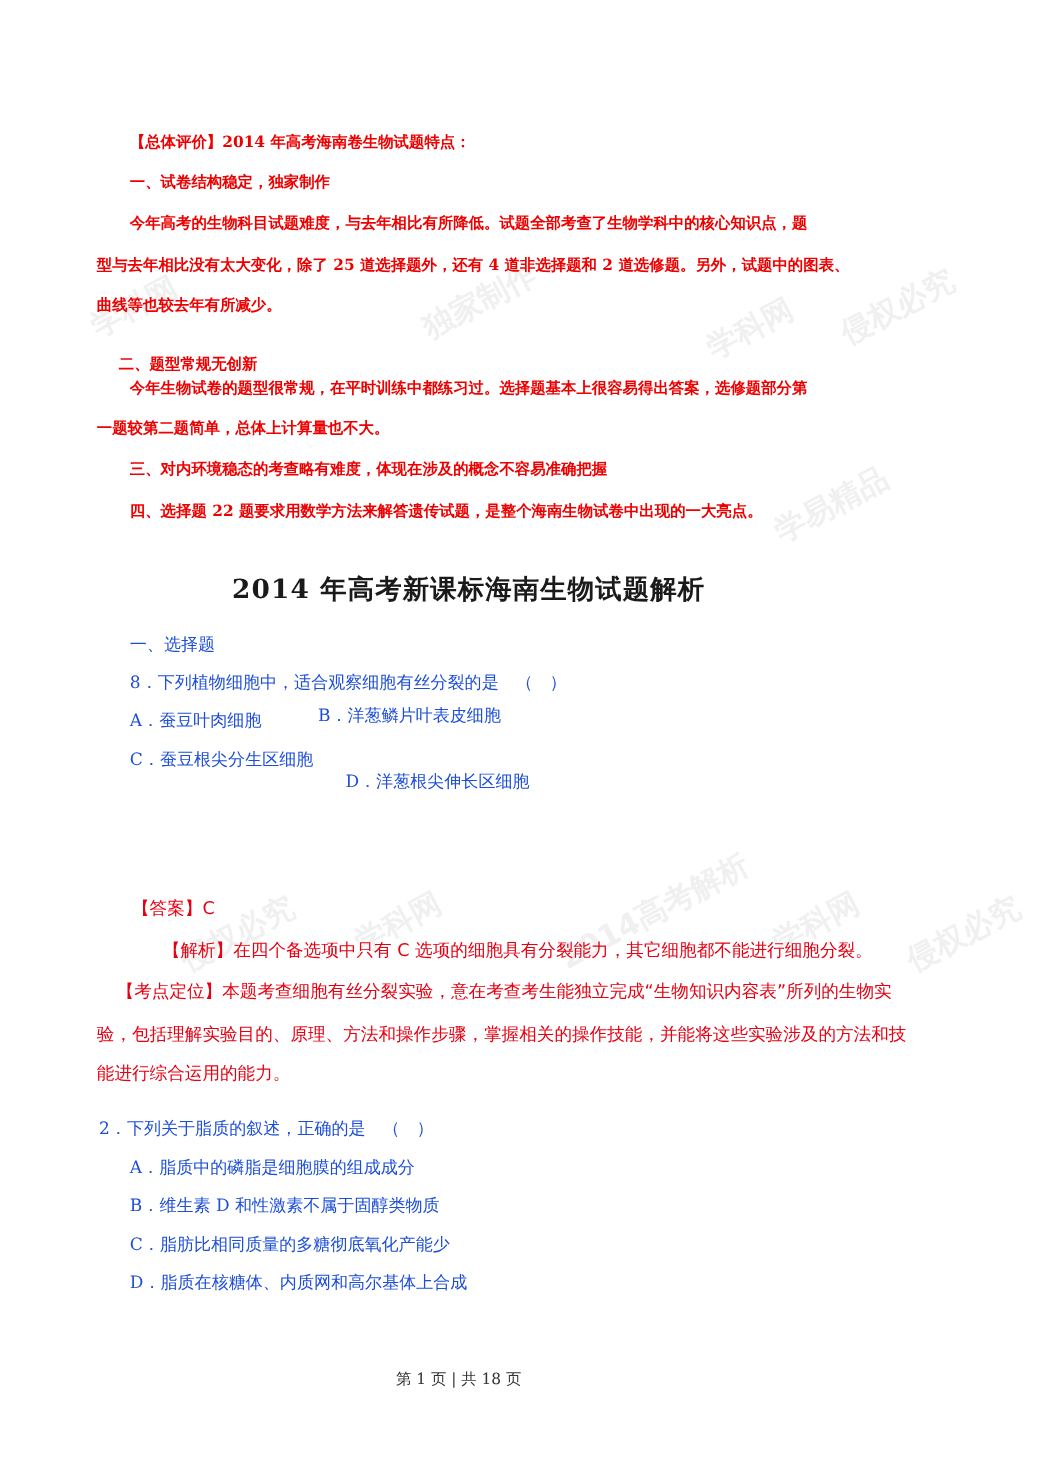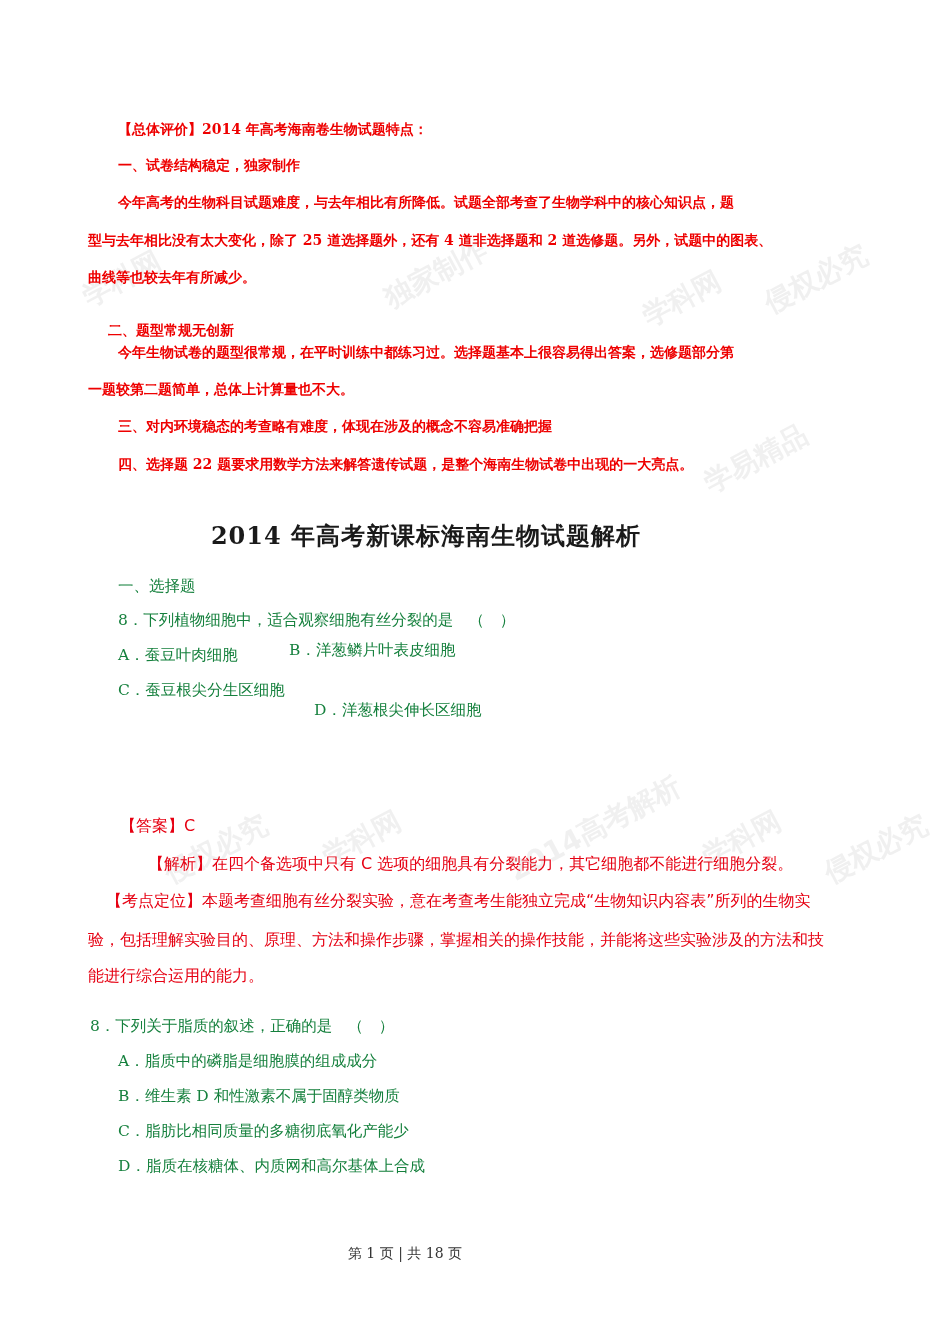--- a/index.html
+++ b/index.html
@@ -5,23 +5,23 @@
   html, body { margin: 0; padding: 0; background: #ffffff; }
   body { width: 950px; height: 1344px; position: relative; overflow: hidden;
          font-family: "DejaVu Serif", "Liberation Serif", serif; color: #1a1a1a; }
   .wm { position: absolute; color: rgba(200,200,200,0.28); font-family: "DejaVu Sans", sans-serif;
         font-size: 28px; font-weight: bold; transform: rotate(-28deg); white-space: nowrap; pointer-events: none; }
   .red-line { position: absolute; font-size: 14px; white-space: nowrap; color: #ee0000; font-weight: bold; }
   .red-sans { position: absolute; font-size: 16px; white-space: nowrap; color: #e60012;
               font-family: "DejaVu Sans", sans-serif; }
   .title { position: absolute; left: 0; width: 852px; top: 520px; text-align: center;
            font-size: 24px; font-weight: bold; letter-spacing: 1px; }
-  .q { position: absolute; font-size: 15.5px; white-space: nowrap; color: #15803d; }
+  .q { position: absolute; font-size: 15.5px; white-space: nowrap; color: #1d4ed8; }
   .footer { position: absolute; top: 1245px; left: 0; width: 810px; text-align: center;
-            font-size: 14px; color: #333; }
+            font-size: 14px; color: #333; padding-left: 12px; }
 </style>
 </head>
 <body>
 
 <div class="wm" style="left:80px;top:260px;">学科网</div>
 <div class="wm" style="left:380px;top:255px;">独家制作</div>
 <div class="wm" style="left:640px;top:280px;">学科网</div>
 <div class="wm" style="left:760px;top:260px;">侵权必究</div>
 <div class="wm" style="left:700px;top:440px;">学易精品</div>
 <div class="wm" style="left:320px;top:820px;">学科网</div>
@@ -59,19 +59,19 @@
 </div>
 <div class="red-sans" style="left:120px;top:854px;margin-left:28px;">
   <span>【解析】</span><span>在四个备选项中只有 C 选项的细胞具有分裂能力，其它细胞都不能进行细胞分裂。</span>
 </div>
 <div class="red-sans" style="left:106px;top:891px;">
   <span>【考点定位】</span><span>本题考查细胞有丝分裂实验，意在考查考生能独立完成“生物知识内容表”所列的生物实</span>
 </div>
 <div class="red-sans" style="left:88px;top:930px;">验，包括理解实验目的、原理、方法和操作步骤，掌握相关的操作技能，并能将这些实验涉及的方法和技</div>
 <div class="red-sans" style="left:88px;top:966px;">能进行综合运用的能力。</div>
 
-<div class="q" style="left:90px;top:1016px;">8．下列关于脂质的叙述，正确的是　（　）</div>
+<div class="q" style="left:90px;top:1016px;">2．下列关于脂质的叙述，正确的是　（　）</div>
 <div class="q" style="left:118px;top:1051px;">A．脂质中的磷脂是细胞膜的组成成分</div>
 <div class="q" style="left:118px;top:1086px;">B．维生素 D 和性激素不属于固醇类物质</div>
 <div class="q" style="left:118px;top:1121px;">C．脂肪比相同质量的多糖彻底氧化产能少</div>
 <div class="q" style="left:118px;top:1156px;">D．脂质在核糖体、内质网和高尔基体上合成</div>
 
 <div class="footer">第 1 页 | 共 18 页</div>
 
 </body></html>

